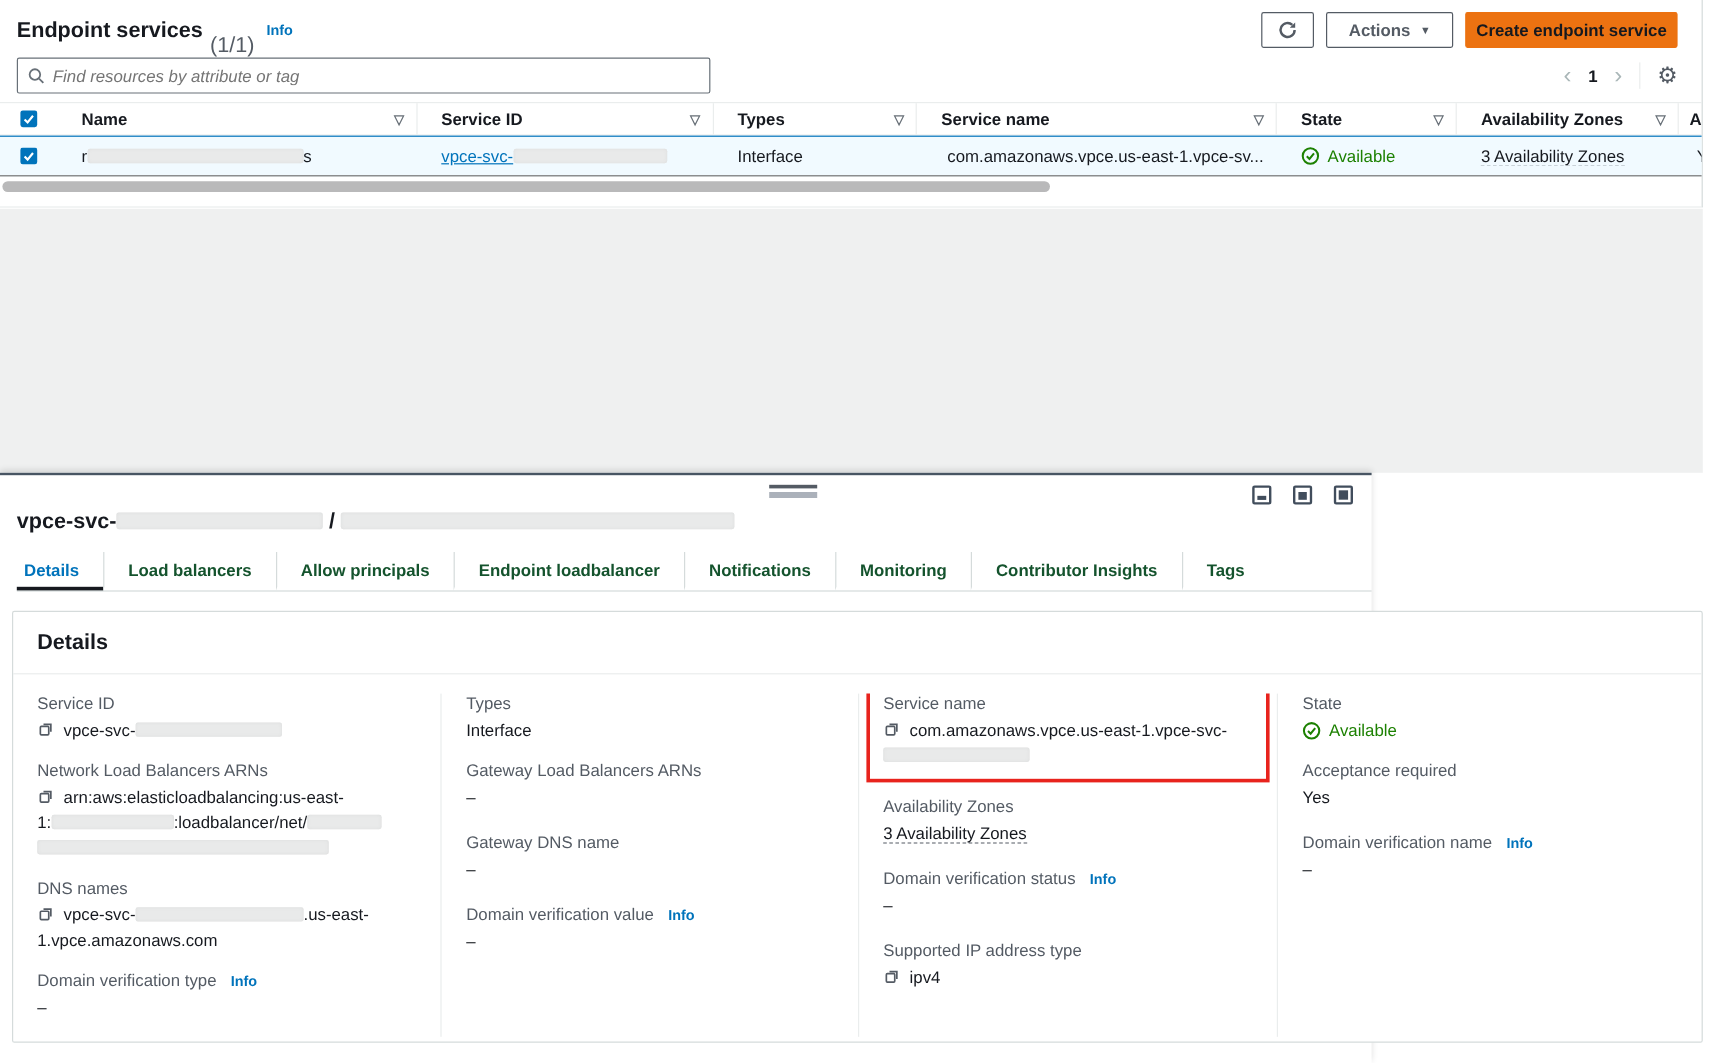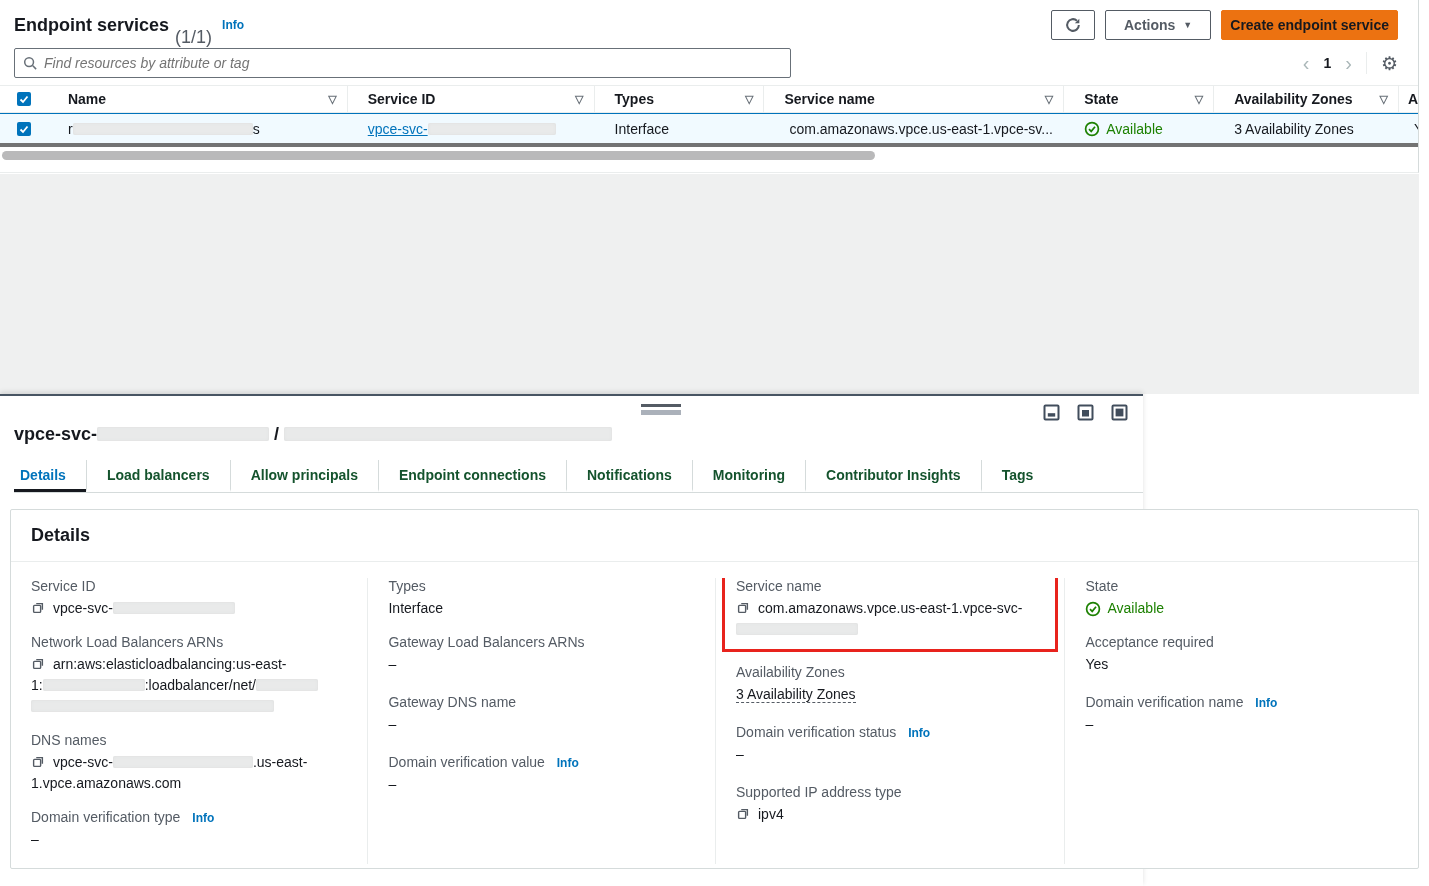--- a/index.html
+++ b/index.html
@@ -15,34 +15,34 @@
   .info-link { color:#0073bb; font-weight:bold; font-size:12px; margin-left:10px; cursor:pointer; }
   .header-actions { margin-left:auto; display:flex; gap:10px; align-items:center; }
   .btn { height:30px; border:1px solid #545b64; border-radius:2px; background:#fff;
     color:#545b64; font-weight:bold; font-size:14px; display:flex; align-items:center;
     justify-content:center; padding:0 18px; cursor:pointer; font-family:inherit; }
   .btn-icon { width:44px; padding:0; }
   .btn-primary { background:#ec7211; border-color:#ec7211; color:#16191f; padding:0 8px; }
   .caret { font-size:9px; margin-left:8px; color:#545b64; }
 
   .controls-row { display:flex; align-items:center; padding:0 20px 0 14px; height:34px; }
-  .search-box { width:777px; height:30px; border:1px solid #687078; border-radius:2px;
+  .search-box { width:578px; height:30px; border:1px solid #687078; border-radius:2px;
     display:flex; align-items:center; padding:0 8px; background:#fff; }
   .search-box input { border:none; outline:none; flex:1; font-size:14px; font-style:italic;
     color:#687078; margin-left:6px; font-family:inherit; background:transparent; }
   .pagination { margin-left:auto; display:flex; align-items:center; gap:14px; color:#879596; }
   .page-arrow { font-size:20px; color:#aab7b8; cursor:pointer; line-height:1; }
   .page-num { font-weight:bold; color:#16191f; font-size:14px; cursor:pointer; }
   .pg-divider { width:1px; height:22px; background:#eaeded; }
   .gear { font-size:19px; color:#545b64; cursor:pointer; line-height:1; }
 
   .tbl-header { display:flex; height:28px; border-top:1px solid #eaeded;
     border-bottom:1px solid #eaeded; align-items:center; margin-top:5px; }
   .tbl-row { display:flex; height:34px; align-items:center; background:#f1faff;
-    border-top:1px solid #0073bb; border-bottom:4px solid #737373; }
+    border-top:1px solid #0073bb; border-bottom:1px solid #737373; }
   .th, .td { overflow:hidden; white-space:nowrap; padding:0 10px 0 20px;justify-content:flex-end; }
   .th { font-weight:bold; display:flex; align-items:center; height:100%;
     border-right:1px solid #eaeded; }
   .th:last-child { border-right:none; }
   .sort { margin-left:auto; color:#687078; font-size:11px; cursor:pointer; }
   .c-check { width:48px; display:flex; justify-content:center; padding:0; border-right:none !important; }
   .c-name { width:300px; } .c-sid { width:247px; } .c-types { width:170px; }
   .c-sname { width:300px; } .c-state { width:150px; } .c-az { width:185px; }
   .c-last { width:19px; padding:0 0 0 15px; }
   .checkbox { width:14px; height:14px; background:#0073bb; border-radius:2px;
@@ -234,21 +234,21 @@
   </div>
 
   <div class="panel-title">
     <span>vpce-svc-</span><span class="redact" style="width:172px;"></span><span> / </span><span class="redact" style="width:328px;"></span>
   </div>
 
   <div class="tabs">
     <button class="tab active">Details</button>
     <button class="tab">Load balancers</button>
     <button class="tab">Allow principals</button>
-    <button class="tab">Endpoint connections</button>
+    <button class="tab">Endpoint loadbalancer</button>
     <button class="tab">Notifications</button>
     <button class="tab">Monitoring</button>
     <button class="tab">Contributor Insights</button>
     <button class="tab">Tags</button>
   </div>
 
   <div class="details-card">
     <div class="card-header">
       <h2>Details</h2>
     </div>

